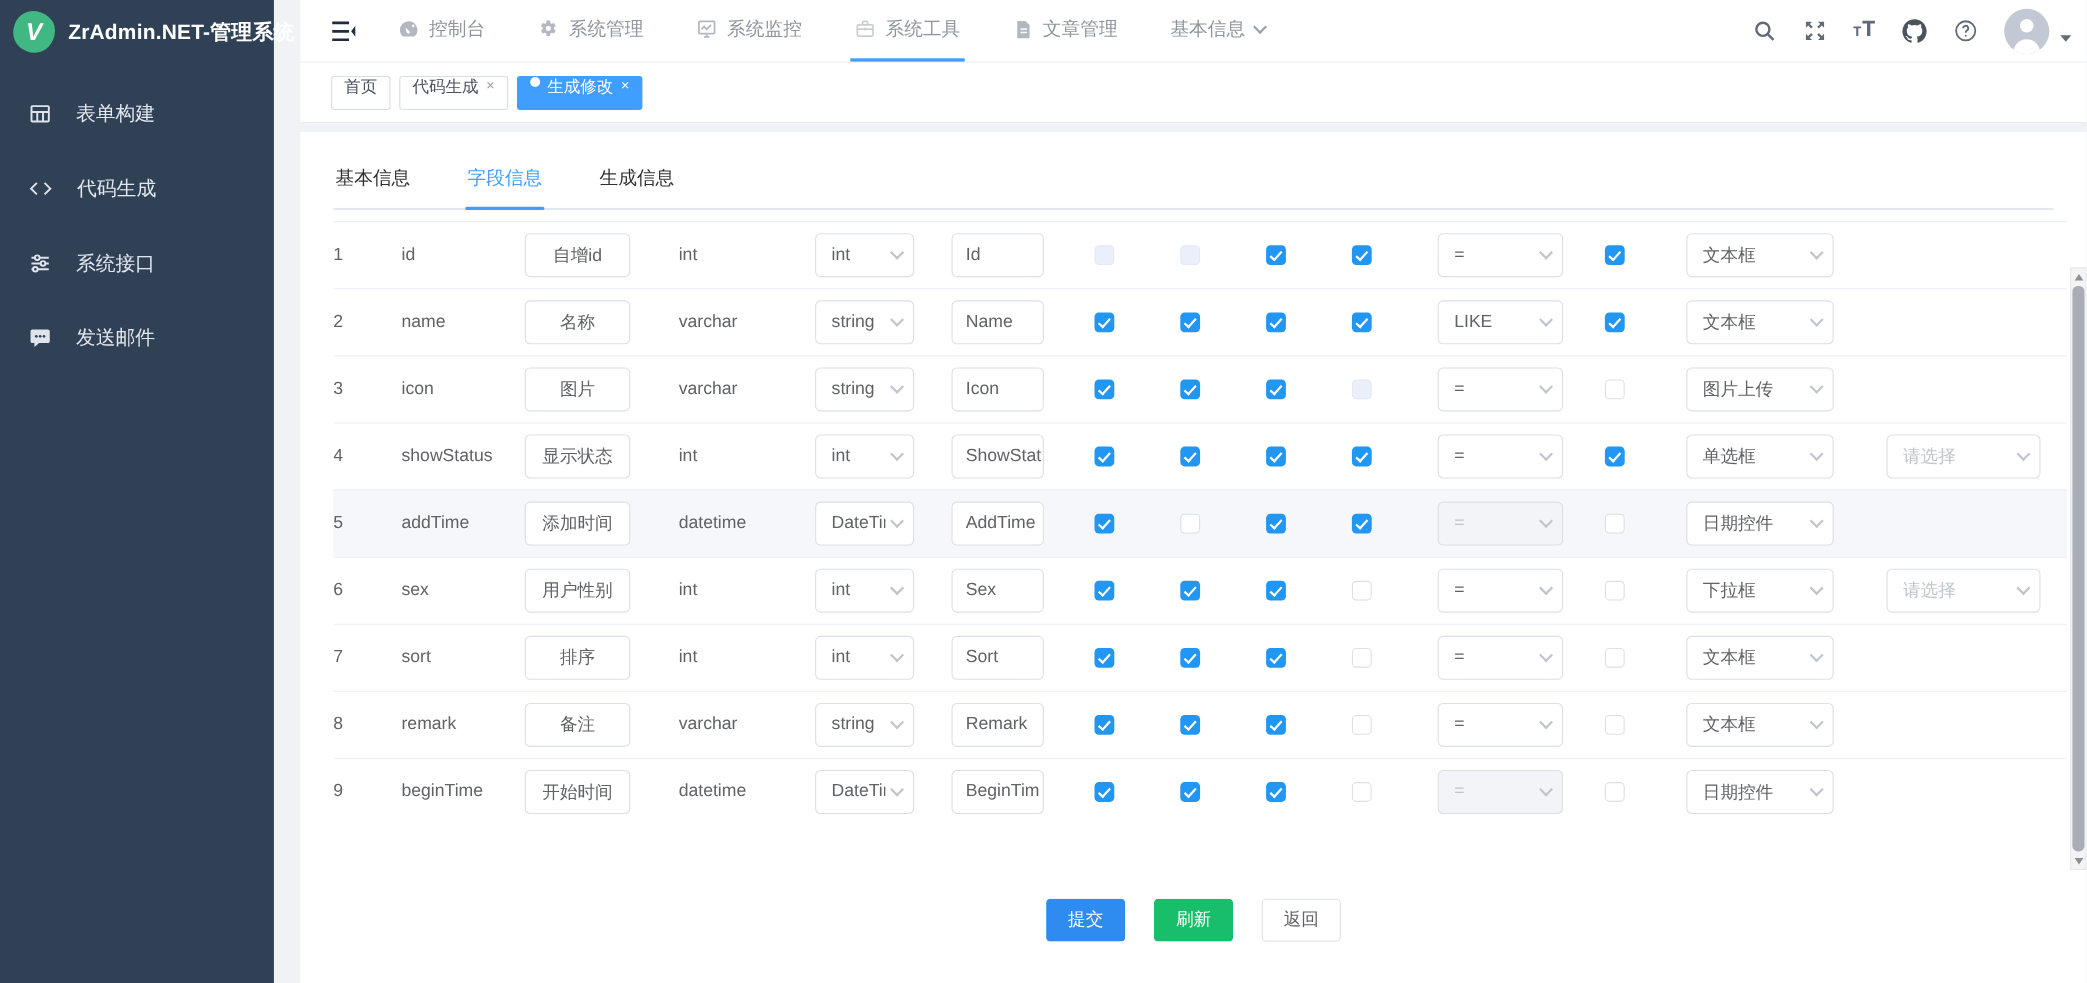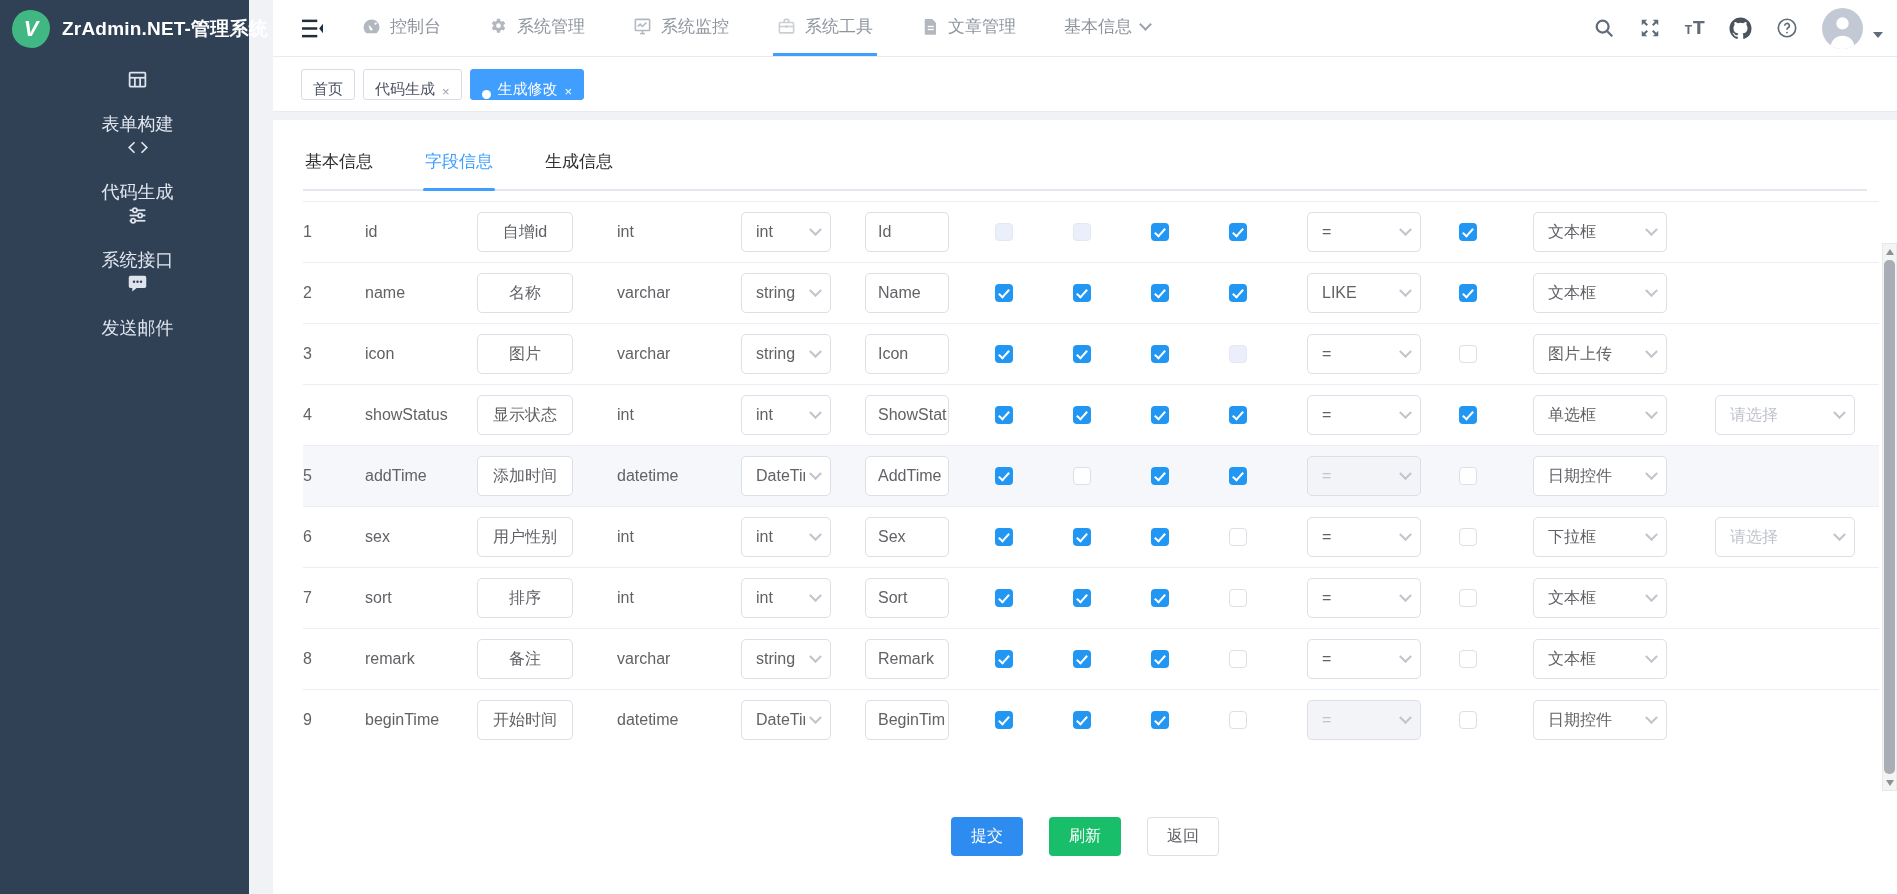--- a/index.html
+++ b/index.html
@@ -7,21 +7,21 @@
     font-family:"Liberation Sans","DejaVu Sans",sans-serif; background:#f0f2f5; }
   .app { display:flex; width:100%; height:100%; }
 
   
   .sidebar { width:249px; background:#304156; flex-shrink:0; display:flex; flex-direction:column; }
   .logo-row { height:57px; display:flex; align-items:center; padding-left:12px; gap:12px; }
   .logo-blob { width:38px; height:38px; background:#41b883; border-radius:46% 54% 48% 52%/52% 46% 54% 48%; display:flex; align-items:center; justify-content:center; flex-shrink:0; }
   .logo-blob span { color:#fff; font-weight:bold; font-size:22px; font-style:italic; }
   .app-title { color:#fff; font-weight:bold; font-size:19px; letter-spacing:.2px; white-space:nowrap; }
   .menu { margin-top:12px; }
-  .menu-item { height:68px; display:flex; align-items:center; padding-left:26px; gap:22px; color:#e2e7ef; font-size:18px; cursor:pointer;flex-direction:column; }
+  .menu-item { height:68px; display:flex; align-items:center; padding-left:26px; gap:22px; color:#e2e7ef; font-size:18px; cursor:pointer; }
   .menu-item svg { flex-shrink:0; }
 
   
   .main { flex:1; display:flex; flex-direction:column; min-width:0;margin-left:24px; }
 
   
   .navbar { height:57px; background:#fff; border-bottom:1px solid #e8ebf1; display:flex; align-items:stretch; padding-left:28px; }
   .nav-left { display:flex; align-items:stretch; }
   .hamburger { display:flex; align-items:center; margin-right:34px; cursor:pointer; }
   .nav-item { display:flex; align-items:center; gap:9px; padding:0 4px; margin-right:40px; color:#8f959e; font-size:17px; border-bottom:3px solid transparent; cursor:pointer; white-space:nowrap; }
@@ -30,21 +30,21 @@
   .nav-right { margin-left:auto; display:flex; align-items:center; gap:24px; padding-right:14px; color:#5f6b77;font-family:Liberation Mono, monospace; }
   .nav-ico { display:flex; align-items:center; cursor:pointer; }
   .font-ico { font-weight:bold; color:#5f6b77; font-size:21px; line-height:1; cursor:pointer; }
   .font-ico small { font-size:13px; font-weight:bold; }
   .avatar-wrap { display:flex; align-items:center; gap:10px; cursor:pointer; }
   .avatar { width:41px; height:41px; border-radius:50%; background:#c3c9d4; display:flex; align-items:flex-end; justify-content:center; overflow:hidden; }
   .caret-down { width:0; height:0; border-left:5px solid transparent; border-right:5px solid transparent; border-top:6px solid #5f6b77; margin-top:14px; }
 
   
   .tags-bar { height:55px; background:#fff; border-bottom:1px solid #e8ebf1; display:flex; align-items:center; gap:8px; padding-left:28px; }
-  .tag { height:31px; display:flex; align-items:flex-end; gap:7px; padding:0 11px; background:#fff; border:1px solid #d8dce5; border-radius:3px; font-size:15px; color:#495060; cursor:pointer; white-space:nowrap; }
+  .tag { height:31px; display:flex; align-items:flex-start; gap:7px; padding:0 11px; background:#fff; border:1px solid #d8dce5; border-radius:3px; font-size:15px; color:#495060; cursor:pointer; white-space:nowrap; }
   .tag .x { font-size:13px; color:#9aa1ad; }
   .tag.active { background:#409eff; border-color:#409eff; color:#fff; }
   .tag.active .x { color:#fff; }
   .tag .dot { width:9px; height:9px; border-radius:50%; background:#fff; }
 
   
   .content { flex:1; background:#f0f2f5; padding-top:8px; min-height:0; }
   .panel { background:#fff; height:100%; padding:20px 0 0 30px; position:relative; }
 
   .ptabs { display:flex; gap:48px; border-bottom:2px solid #e4e7ed; margin-right:30px; }

